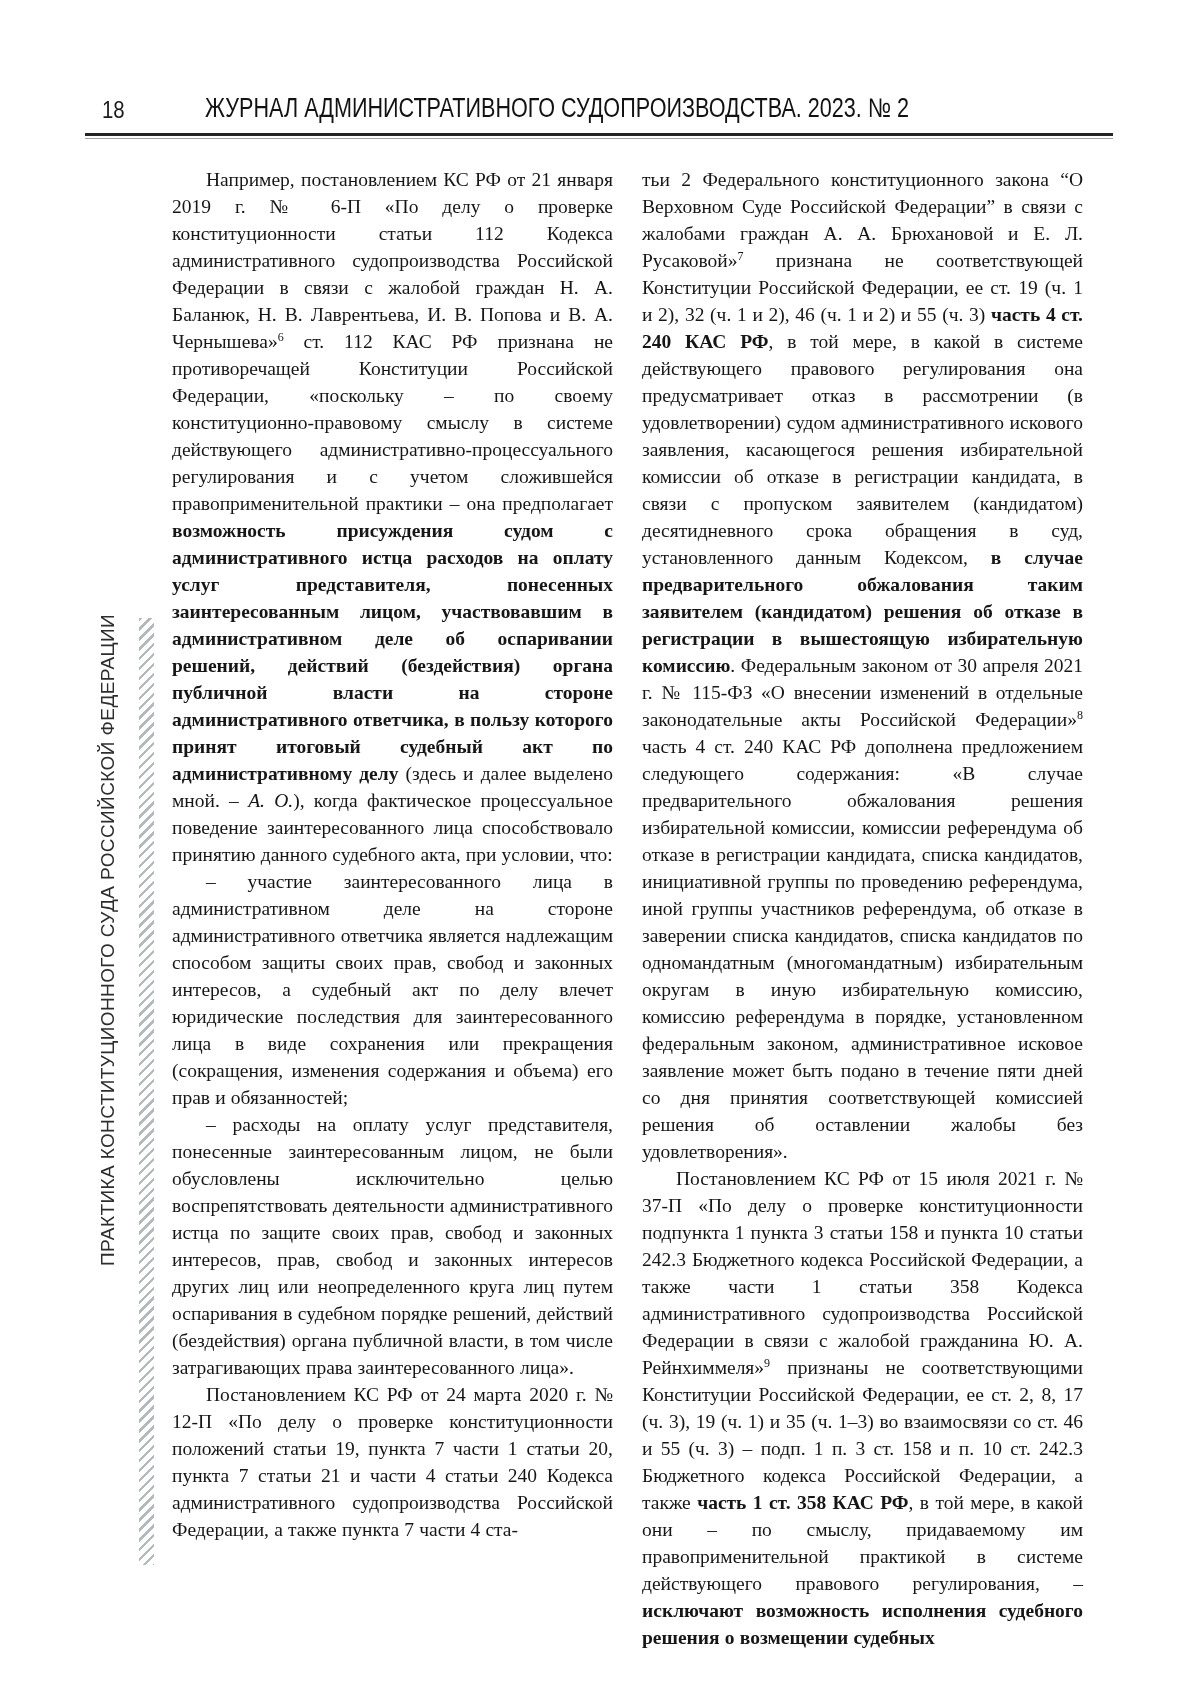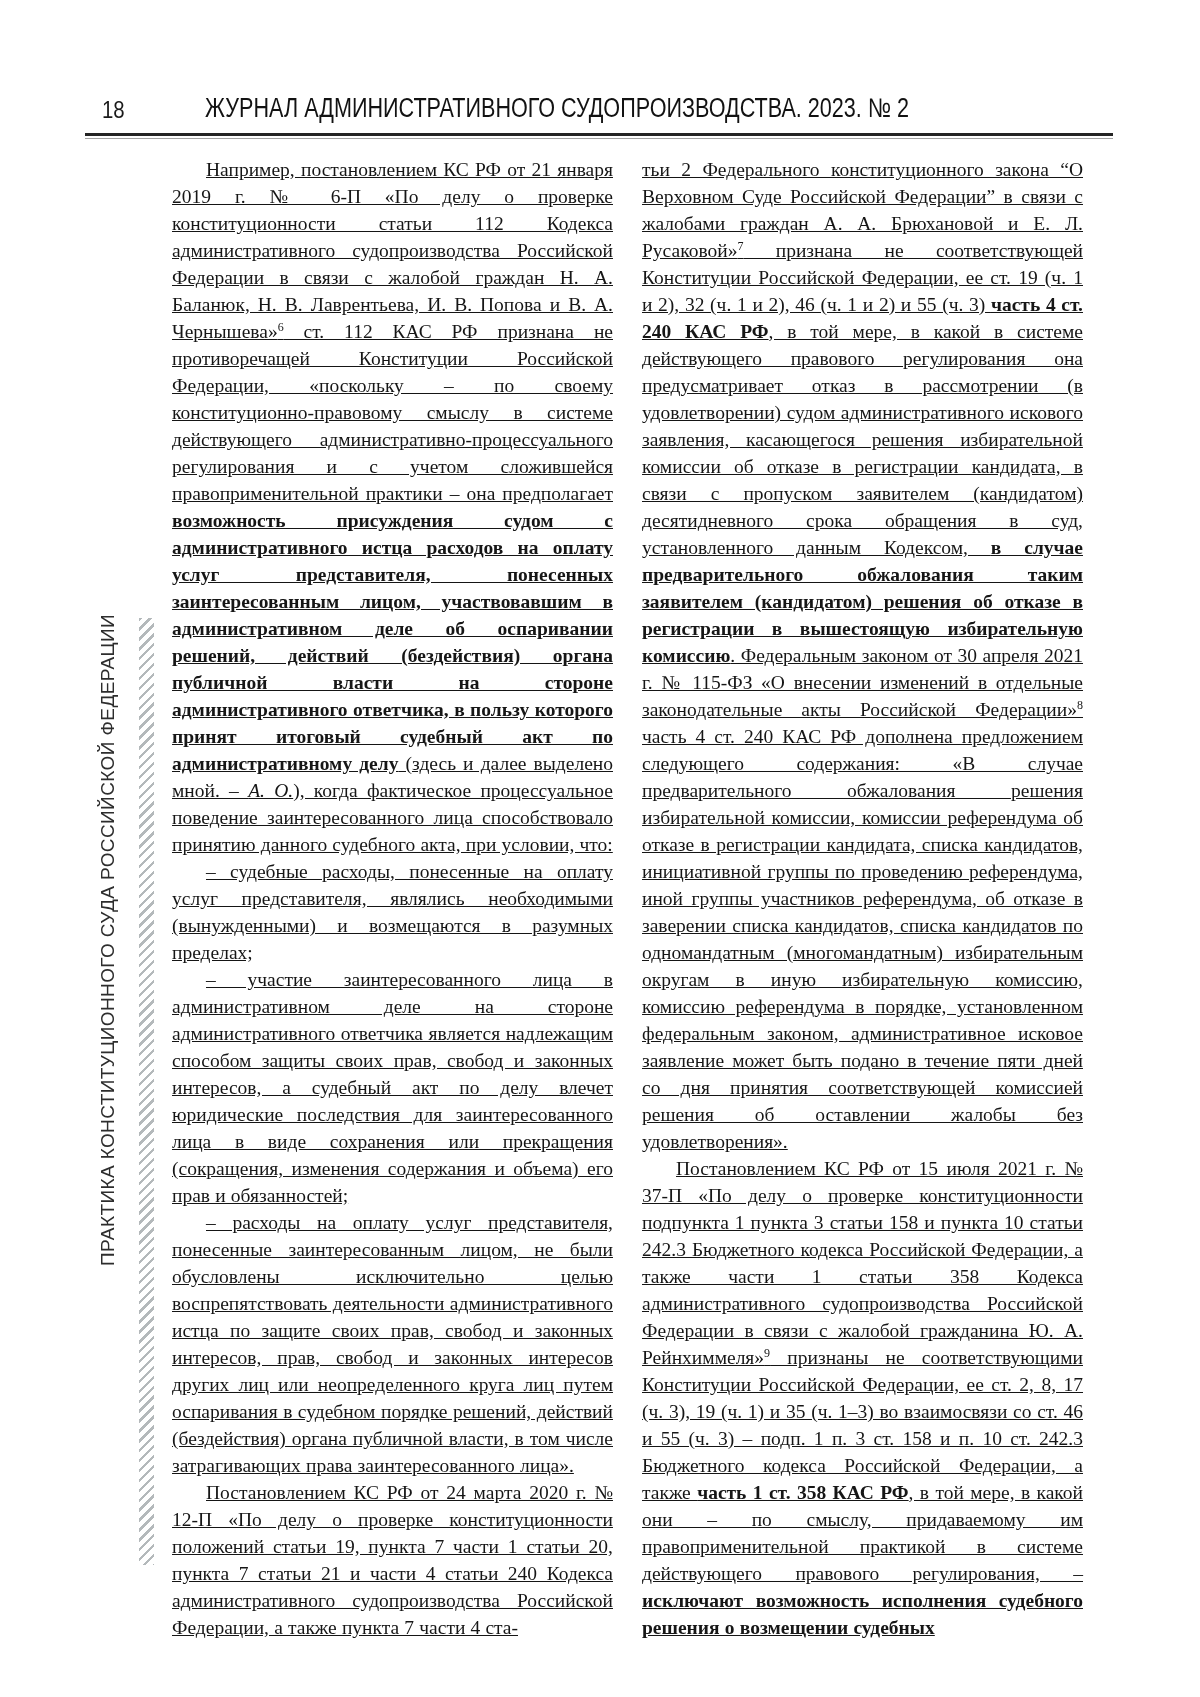--- a/index.html
+++ b/index.html
@@ -35,22 +35,22 @@
       #b4b9bb 0px, #b4b9bb 2.4px, transparent 2.4px, transparent 7px);
   }
   .sidebar-label {
     position:absolute; left:97px; top:606px; width:28px; height:660px;
     writing-mode:vertical-rl; transform:rotate(180deg);
     white-space:nowrap;
     font-family:"Liberation Sans","DejaVu Sans",sans-serif;
     font-size:19px; letter-spacing:0.4px; color:#2d2d2d;
   }
   .columns {
-    position:absolute; left:172px; top:156px; width:911px;
-    display:flex; gap:29px;text-decoration:underline;
+    position:absolute; left:172px; top:166px; width:911px;
+    display:flex; gap:29px;
   }
   .col { width:441px; }
   .para {
     font-size:19.5px; line-height:27px;
     text-align:justify; color:#161616;
     word-spacing:0.3px;
   }
   .para.indent { text-indent:34px; }
   .run-b { font-weight:700; }
   .run-i { font-style:italic; }
@@ -65,21 +65,20 @@
 <div class="page-number">18</div>
 <div class="header-title">ЖУРНАЛ АДМИНИСТРАТИВНОГО СУДОПРОИЗВОДСТВА. 2023. № 2</div>
 <div class="header-rule"></div>
 
 <div class="sidebar-hatch"></div>
 <div class="sidebar-label">ПРАКТИКА КОНСТИТУЦИОННОГО СУДА РОССИЙСКОЙ ФЕДЕРАЦИИ</div>
 
 <div class="columns">
   <div class="col">
     <p class="para indent"><span>Например, постановлением КС РФ от 21 января 2019 г. № 6-П «По делу о проверке конституционности статьи 112 Кодекса административного судопроизводства Российской Федерации в связи с жалобой граждан Н. А. Баланюк, Н. В. Лаврентьева, И. В. Попова и В. А. Чернышева»</span><sup>6</sup><span> ст. 112 КАС РФ признана не противоречащей Конституции Российской Федерации, «поскольку – по своему конституционно-правовому смыслу в системе действующего административно-процессуального регулирования и с учетом сложившейся правоприменительной практики – она предполагает </span><span class="run-b">возможность присуждения судом с административного истца расходов на оплату услуг представителя, понесенных заинтересованным лицом, участвовавшим в административном деле об оспаривании решений, действий (бездействия) органа публичной власти на стороне административного ответчика, в пользу которого принят итоговый судебный акт по административному делу</span><span> (здесь и далее выделено мной. – </span><span class="run-i">А. О.</span><span>), когда фактическое процессуальное поведение заинтересованного лица способствовало принятию данного судебного акта, при условии, что:</span></p>
-    <p class="para indent"><span>– судебные расходы, понесенные на оплату услуг представителя, являлись необходимыми (вынужденными) и возмещаются в разумных пределах;</span></p>
     <p class="para indent"><span>– участие заинтересованного лица в административном деле на стороне административного ответчика является надлежащим способом защиты своих прав, свобод и законных интересов, а судебный акт по делу влечет юридические последствия для заинтересованного лица в виде сохранения или прекращения (сокращения, изменения содержания и объема) его прав и обязанностей;</span></p>
     <p class="para indent"><span>– расходы на оплату услуг представителя, понесенные заинтересованным лицом, не были обусловлены исключительно целью воспрепятствовать деятельности административного истца по защите своих прав, свобод и законных интересов, прав, свобод и законных интересов других лиц или неопределенного круга лиц путем оспаривания в судебном порядке решений, действий (бездействия) органа публичной власти, в том числе затрагивающих права заинтересованного лица».</span></p>
     <p class="para indent"><span>Постановлением КС РФ от 24 марта 2020 г. № 12-П «По делу о проверке конституционности положений статьи 19, пункта 7 части 1 статьи 20, пункта 7 статьи 21 и части 4 статьи 240 Кодекса административного судопроизводства Российской Федерации, а также пункта 7 части 4 ста-</span></p>
   </div>
   <div class="col">
     <p class="para"><span>тьи 2 Федерального конституционного закона “О Верховном Суде Российской Федерации” в связи с жалобами граждан А. А. Брюхановой и Е. Л. Русаковой»</span><sup>7</sup><span> признана не соответствующей Конституции Российской Федерации, ее ст. 19 (ч. 1 и 2), 32 (ч. 1 и 2), 46 (ч. 1 и 2) и 55 (ч. 3) </span><span class="run-b">часть 4 ст. 240 КАС РФ</span><span>, в той мере, в какой в системе действующего правового регулирования она предусматривает отказ в рассмотрении (в удовлетворении) судом административного искового заявления, касающегося решения избирательной комиссии об отказе в регистрации кандидата, в связи с пропуском заявителем (кандидатом) десятидневного срока обращения в суд, установленного данным Кодексом, </span><span class="run-b">в случае предварительного обжалования таким заявителем (кандидатом) решения об отказе в регистрации в вышестоящую избирательную комиссию</span><span>. Федеральным законом от 30 апреля 2021 г. № 115-ФЗ «О внесении изменений в отдельные законодательные акты Российской Федерации»</span><sup>8</sup><span> часть 4 ст. 240 КАС РФ дополнена предложением следующего содержания: «В случае предварительного обжалования решения избирательной комиссии, комиссии референдума об отказе в регистрации кандидата, списка кандидатов, инициативной группы по проведению референдума, иной группы участников референдума, об отказе в заверении списка кандидатов, списка кандидатов по одномандатным (многомандатным) избирательным округам в иную избирательную комиссию, комиссию референдума в порядке, установленном федеральным законом, административное исковое заявление может быть подано в течение пяти дней со дня принятия соответствующей комиссией решения об оставлении жалобы без удовлетворения».</span></p>
     <p class="para indent"><span>Постановлением КС РФ от 15 июля 2021 г. № 37-П «По делу о проверке конституционности подпункта 1 пункта 3 статьи 158 и пункта 10 статьи 242.3 Бюджетного кодекса Российской Федерации, а также части 1 статьи 358 Кодекса административного судопроизводства Российской Федерации в связи с жалобой гражданина Ю. А. Рейнхиммеля»</span><sup>9</sup><span> признаны не соответствующими Конституции Российской Федерации, ее ст. 2, 8, 17 (ч. 3), 19 (ч. 1) и 35 (ч. 1–3) во взаимосвязи со ст. 46 и 55 (ч. 3) – подп. 1 п. 3 ст. 158 и п. 10 ст. 242.3 Бюджетного кодекса Российской Федерации, а также </span><span class="run-b">часть 1 ст. 358 КАС РФ</span><span>, в той мере, в какой они – по смыслу, придаваемому им правоприменительной практикой в системе действующего правового регулирования, – </span><span class="run-b">исключают возможность исполнения судебного решения о возмещении судебных</span></p>
   </div>
 </div>
 

